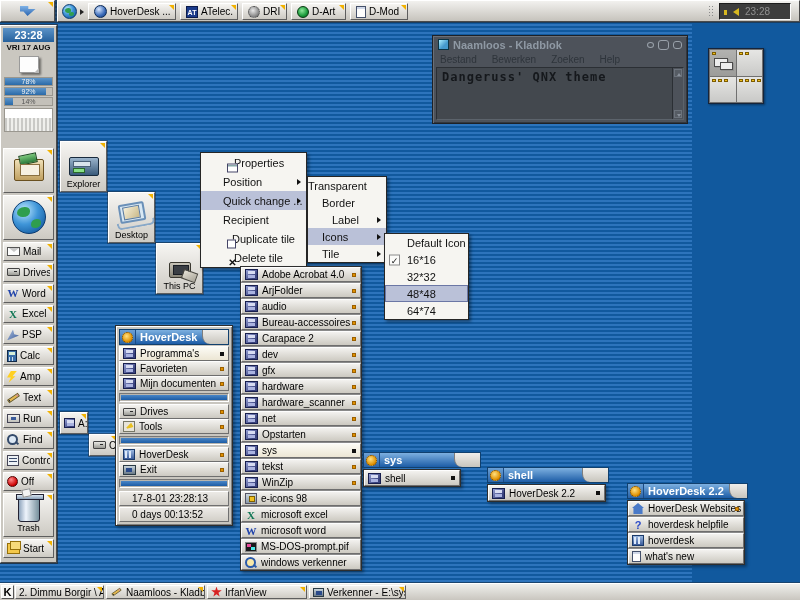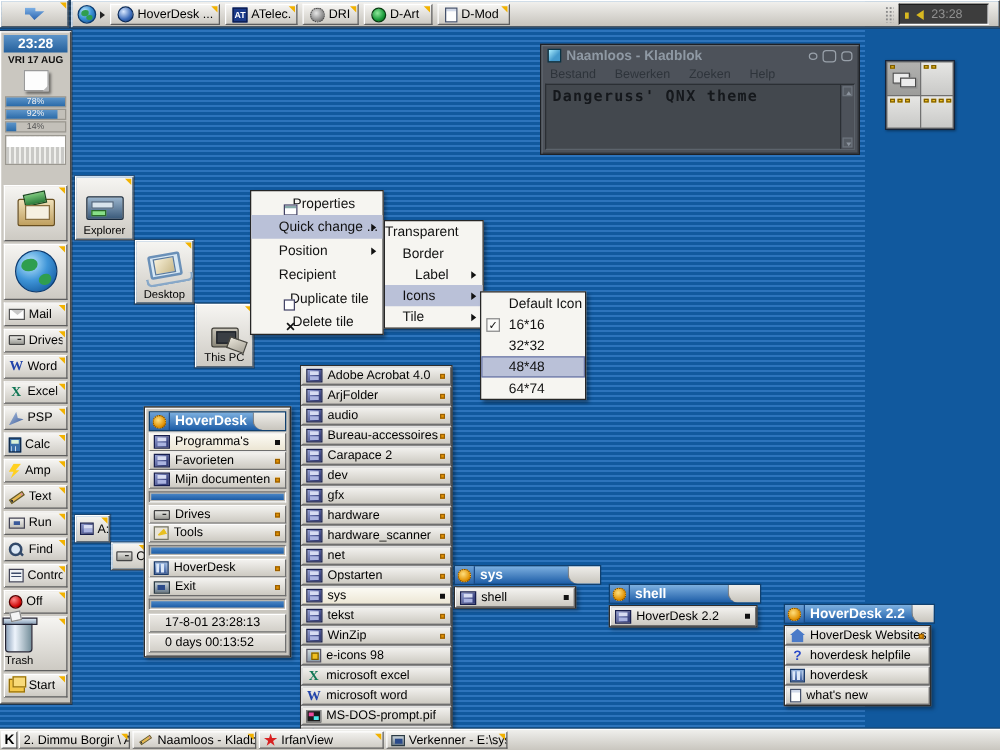--- a/index.html
+++ b/index.html
@@ -28,21 +28,21 @@
 .sclock{background:linear-gradient(#5b93c8,#25609c);color:#fff;font-weight:bold;font-size:11px;text-align:center;height:14px;line-height:14px}
 .sdate{font-weight:bold;font-size:8px;text-align:center;height:11px;line-height:11px;color:#101010}
 .snote{height:24px;display:flex;justify-content:center;align-items:center}
 .mrow2{height:9px;margin:0 1px 1px 1px;background:#c3c0b9;border:1px solid #9a978f;position:relative;font-size:7px;color:#f2f2f2;text-align:center;line-height:8px}
 .mfill{position:absolute;left:0;top:0;bottom:0;background:linear-gradient(#5d95ca,#2a6aa8)}
 .mlab{position:relative;z-index:1;display:block}
 #histo{height:24px;margin:1px;border:1px solid #9a978f;background:linear-gradient(180deg,#ffffff 0 40%,#ffffff00 40%),repeating-linear-gradient(90deg,#c9c9c6 0 2px,#efefec 2px 4px);background-color:#f4f4f2}
 .sgap{height:15px}
 .sbig{height:45px;margin-bottom:2px;display:flex;align-items:center;justify-content:center}
 .sitem{height:19px;margin-bottom:2px;display:flex;align-items:center;gap:3px;padding:0 3px;font-size:10px;color:#000}
-#trash-tile{height:44px;margin-bottom:2px;display:flex;flex-direction:column;align-items:flex-start;justify-content:center;font-size:9px;gap:1px}
+#trash-tile{height:44px;margin-bottom:2px;display:flex;flex-direction:column;align-items:center;justify-content:center;font-size:9px;gap:1px}
 .slabel{white-space:nowrap;overflow:hidden}
 
 
 .dtile{width:47px;height:51px;display:flex;flex-direction:column;align-items:center;justify-content:flex-end;gap:3px;padding-bottom:2px;font-size:9px;box-shadow:0 0 0 1px #26262666}
 .dbtn{height:22px;top:259px;display:flex;align-items:center;gap:3px;padding:0 3px;font-size:10px;box-shadow:0 0 0 1px #26262666}
 
 
 .wmenu{background:#f6f5f1;border:1px solid #262626;box-shadow:2px 2px 3px rgba(0,0,0,.4);font-size:11px;color:#111}
 .mrow{height:19px;display:flex;align-items:center;padding:0 16px 0 22px;position:relative;white-space:nowrap}
 .mrow.h17{height:17px}
@@ -365,25 +365,25 @@
       <span class="ic i-globe small" style="width:12px;height:12px"></span>
       <span>CD</span>
       <span class="ytri"></span>
     </div>
 
   <div class="abs wmenu" style="left:200px;top:152px;width:107px">
     <div class="mrow">
         <span class="gico ic i-winprop"></span>
         <span>Properties</span>
       </div>
+    <div class="mrow sub">
+        <span>Position</span>
+      </div>
     <div class="mrow hl sub">
         <span>Quick change ...</span>
-      </div>
-    <div class="mrow sub">
-        <span>Position</span>
       </div>
     <div class="mrow">
         <span>Recipient</span>
       </div>
     <div class="mrow">
         <span class="gico ic i-dup"></span>
         <span>Duplicate tile</span>
       </div>
     <div class="mrow">
         <span class="gico ic i-del"></span>
@@ -421,21 +421,21 @@
         <span>32*32</span>
       </div>
     <div class="mrow h17 sel">
         <span>48*48</span>
       </div>
     <div class="mrow h17">
         <span>64*74</span>
       </div>
   </div>
 
-  <div class="abs tilecol" style="left:240px;top:292px;width:122px">
+  <div class="abs tilecol" style="left:240px;top:266px;width:122px">
     <div class="hrow">
         <span class="ic i-disk"></span>
         <span>Adobe Acrobat 4.0</span>
         <span class="dot"></span>
       </div>
     <div class="hrow">
         <span class="ic i-disk"></span>
         <span>ArjFolder</span>
         <span class="dot"></span>
       </div>

